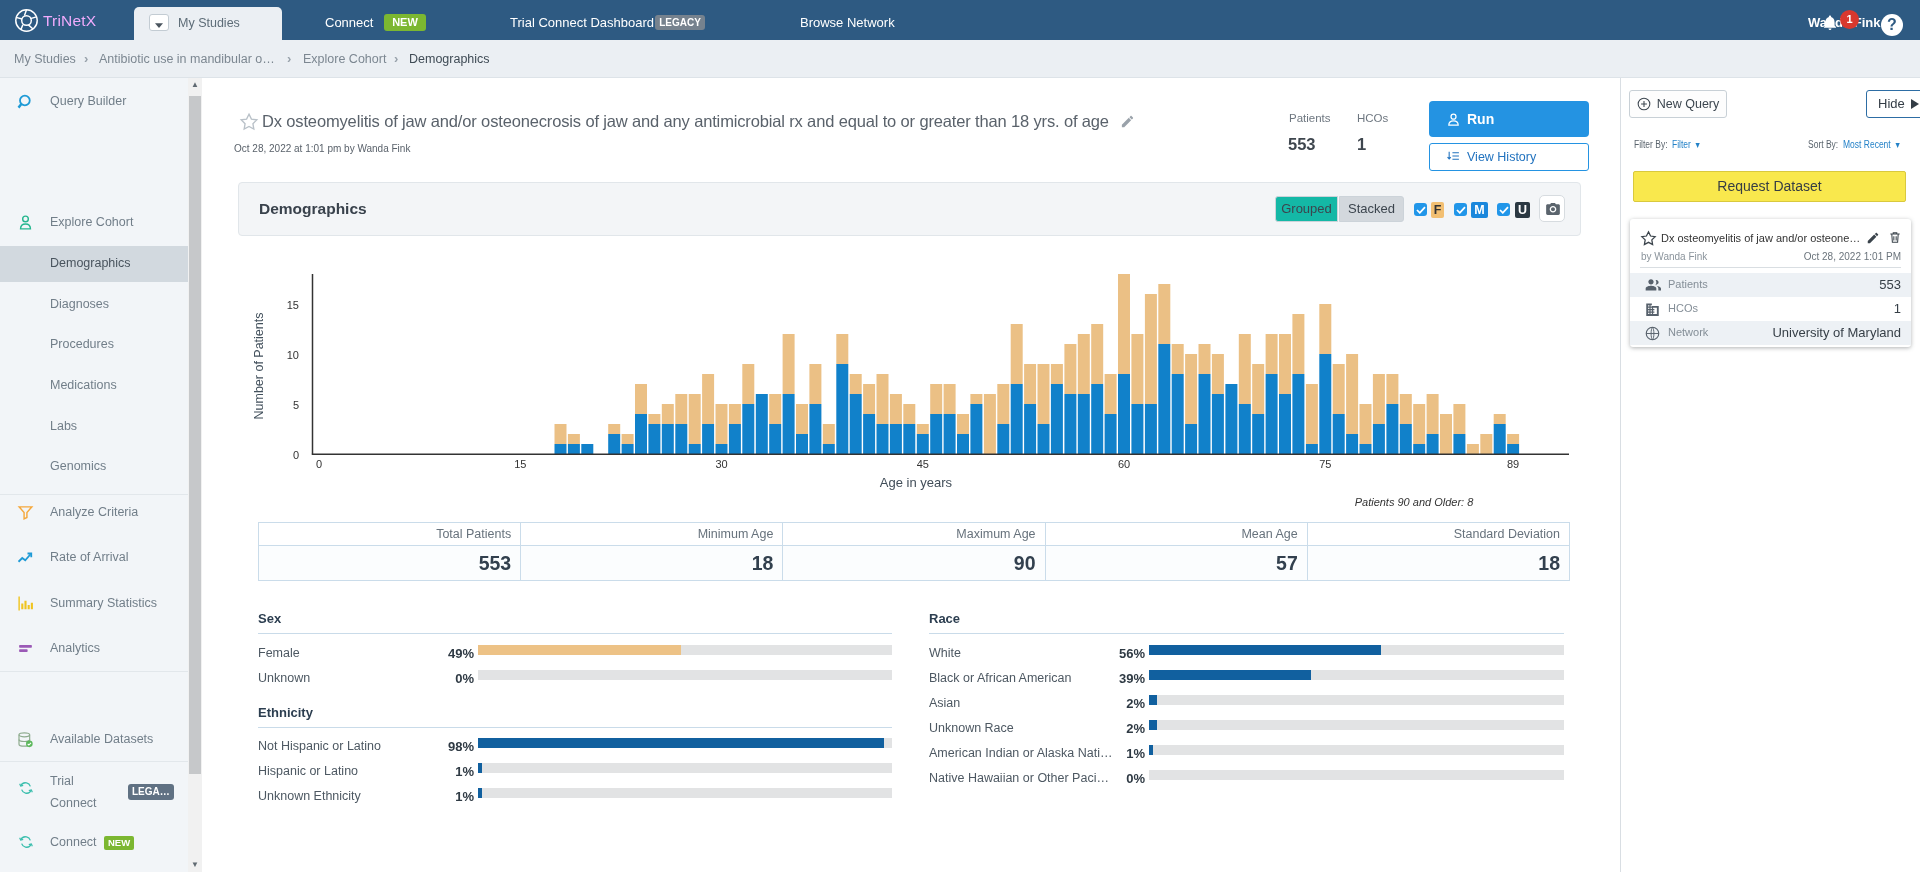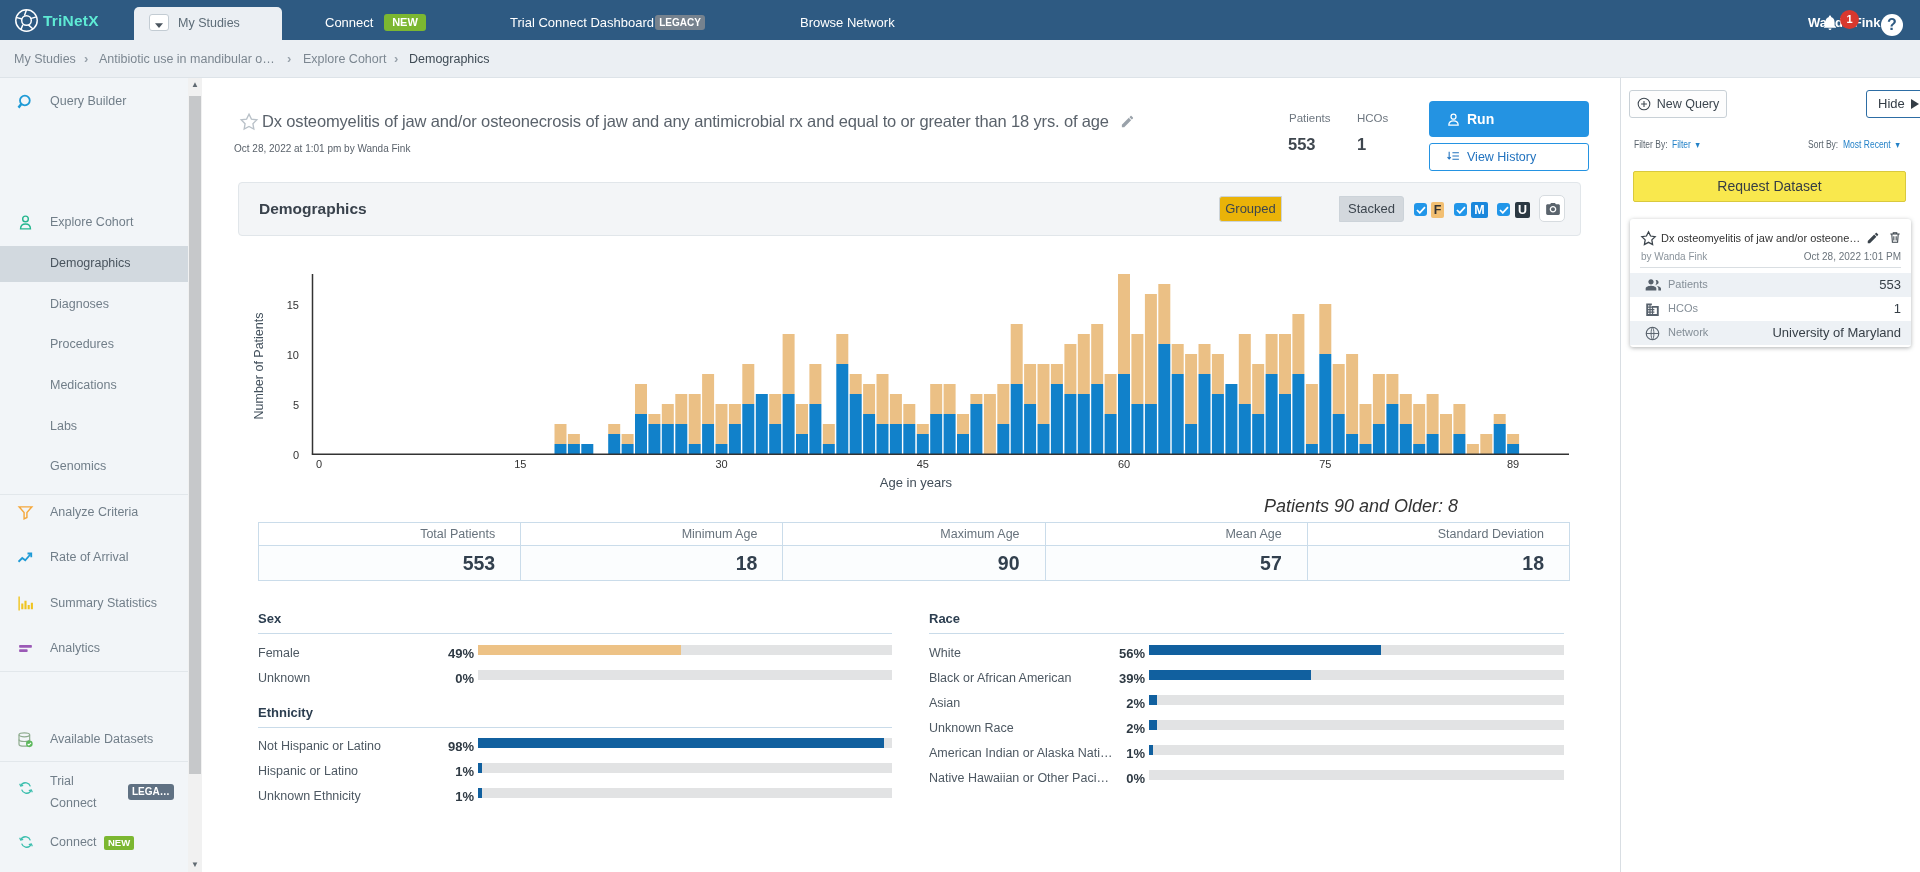--- a/index.html
+++ b/index.html
@@ -1,20 +1,20 @@
 <!DOCTYPE html>
 <html><head><meta charset="utf-8">
 <style>
 *{margin:0;padding:0;box-sizing:border-box}
 html,body{width:1920px;height:872px;overflow:hidden;font-family:"Liberation Sans",sans-serif;background:#fff}
 .abs{position:absolute}
 
 .nav{position:absolute;left:0;top:0;width:1920px;height:40px;background:#2e5a82;z-index:5}
 .logo{position:absolute;left:14px;top:8px}
-.logotext{position:absolute;left:43px;top:12px;color:#5eead4;font-size:15.5px;font-weight:bold;letter-spacing:.2px}
+.logotext{position:absolute;left:43px;top:12px;color:#f0abfc;font-size:15.5px;font-weight:normal;letter-spacing:.2px}
 .tab{position:absolute;left:134px;top:7px;width:148px;height:34px;background:#ebeff3;border-radius:5px 5px 0 0;z-index:6}
 .tabcaret{position:absolute;left:15px;top:7px;width:20px;height:17px;background:#fff;border:1px solid #c3ccd3;border-radius:3px;text-align:center}
 .tabcaret svg{margin-top:5px}
 .tabtext{position:absolute;left:44px;top:9px;color:#5d6c77;font-size:12.5px}
 .navitem{position:absolute;top:15px;color:#fff;font-size:13px}
 .badge{position:absolute;font-weight:bold;color:#fff;border-radius:3px;text-align:center}
 .uname{position:absolute;top:15px;color:#fff;font-size:13px;font-weight:bold}
 
 .crumbs{position:absolute;left:0;top:40px;width:1920px;height:38px;background:#ebeff3;border-bottom:1px solid #dde3e8;z-index:4}
 .crumbs span{position:absolute;top:12px;font-size:12.5px;color:#7c8791}
@@ -44,21 +44,21 @@
 .demoh .t{position:absolute;left:20px;top:17px;font-size:15.5px;font-weight:bold;color:#39424c}
 .tgl{position:absolute;top:13px;height:26px;border:1px solid #ccd3d9;font-size:13px;color:#3c454e;text-align:center;line-height:24px}
 .cb{position:absolute;top:20px;width:13px;height:13px;background:#2196e9;border-radius:3px}
 .cb svg{display:block;margin:3px 0 0 1.5px}
 .lbadge{position:absolute;top:19px;height:16px;border-radius:2px;font-size:12.5px;font-weight:bold;text-align:center;line-height:16px}
 .cambox{position:absolute;left:1300px;top:12px;width:26px;height:27px;border:1px solid #d7dce0;border-radius:5px;background:#fff}
 
 .chartsvg{position:absolute;left:230px;top:260px}
 
 .stable{position:absolute;left:258px;top:522px;width:1312px;border-collapse:collapse;table-layout:fixed}
-.stable td{border:1px solid #cadcea;text-align:right;padding-right:25px}
+.stable td{border:1px solid #cadcea;text-align:right;padding-right:9px}
 .stable .hr td{height:23px;font-size:12.5px;color:#67727c}
 .stable .vr td{height:35px;font-size:19.5px;font-weight:bold;color:#32404e;background:#fbfdfe}
 
 .sect{position:absolute}
 .shead{font-size:13px;font-weight:bold;color:#2c3e50;height:19px;padding-top:4px}
 .shline{border-top:1px solid #c9dbe9;margin-top:7px}
 .prow{position:relative;height:25px}
 .plab{position:absolute;left:0;top:8px;color:#4d5862;font-size:12.5px;white-space:nowrap;overflow:hidden;max-width:212px}
 .pval{position:absolute;left:131px;top:8px;width:85px;text-align:right;font-weight:bold;color:#2f3a44;font-size:13px}
 .ptrack{position:absolute;left:220px;top:7px;right:0;height:10px;background:#e2e3e4}
@@ -225,21 +225,21 @@
 <div class="runbtn"><svg style="vertical-align:-3px;margin:0 6px 0 17px" width="15" height="15" viewBox="0 0 24 24" fill="none" stroke="#fff" stroke-width="2">
       <circle cx="12" cy="7.5" r="4"></circle>
       <path d="M4.5 21c0-4.5 3-7 7.5-7s7.5 2.5 7.5 7z"></path>
     </svg>Run</div>
 <div class="vhbtn"><svg style="vertical-align:-2px;margin:0 7px 0 17px" width="13" height="13" viewBox="0 0 24 24" fill="none" stroke="#2273bf" stroke-width="2">
       <path d="M10 5h12 M10 11h12 M10 17h12 M4 3v13 M1 13l3 3.5L7 13"></path>
     </svg>View History</div>
 
 <div class="demoh">
  <div class="t">Demographics</div>
- <div class="tgl" style="left:980px;width:63px;background:#eab308;border-radius:3px 0 0 3px">Grouped</div>
+ <div class="tgl" style="left:1036px;width:63px;background:#14b8a6;border-radius:3px 0 0 3px">Grouped</div>
  <div class="tgl" style="left:1100px;width:65px;background:#d3d8dd;border-radius:0 3px 3px 0">Stacked</div>
  <div class="cb" style="left:1175px">
       <svg width="10" height="8" viewBox="0 0 12 10">
         <path d="M1 5l3.5 3.5L11 1.5" stroke="#fff" stroke-width="2.2" fill="none"></path>
       </svg>
     </div>
  <div class="lbadge" style="left:1192px;width:13px;background:#f2bf72;color:#333">F</div>
  <div class="cb" style="left:1215px">
       <svg width="10" height="8" viewBox="0 0 12 10">
         <path d="M1 5l3.5 3.5L11 1.5" stroke="#fff" stroke-width="2.2" fill="none"></path>
@@ -402,21 +402,21 @@
 <text x="299" y="309.0" font-size="11" fill="#333" text-anchor="end">15</text>
 <text x="319.0" y="468" font-size="11" fill="#333" text-anchor="middle">0</text>
 <text x="520.3" y="468" font-size="11" fill="#333" text-anchor="middle">15</text>
 <text x="721.5" y="468" font-size="11" fill="#333" text-anchor="middle">30</text>
 <text x="922.8" y="468" font-size="11" fill="#333" text-anchor="middle">45</text>
 <text x="1124.0" y="468" font-size="11" fill="#333" text-anchor="middle">60</text>
 <text x="1325.3" y="468" font-size="11" fill="#333" text-anchor="middle">75</text>
 <text x="1513.1" y="468" font-size="11" fill="#333" text-anchor="middle">89</text>
 <text x="916" y="487" font-size="13" fill="#414d58" text-anchor="middle">Age in years</text>
 </svg>
-<div class="abs" style="left:1264px;top:496px;width:300px;text-align:left;font-size:18px;font-style:italic;color:#333">Patients 90 and Older: 8</div>
+<div class="abs" style="left:1264px;top:496px;width:300px;text-align:center;font-size:11px;font-style:italic;color:#333">Patients 90 and Older: 8</div>
 
 <table class="stable">
 <tbody>
       <tr class="hr">
         <td>Total Patients</td>
         <td>Minimum Age</td>
         <td>Maximum Age</td>
         <td>Mean Age</td>
         <td>Standard Deviation</td>
       </tr>

